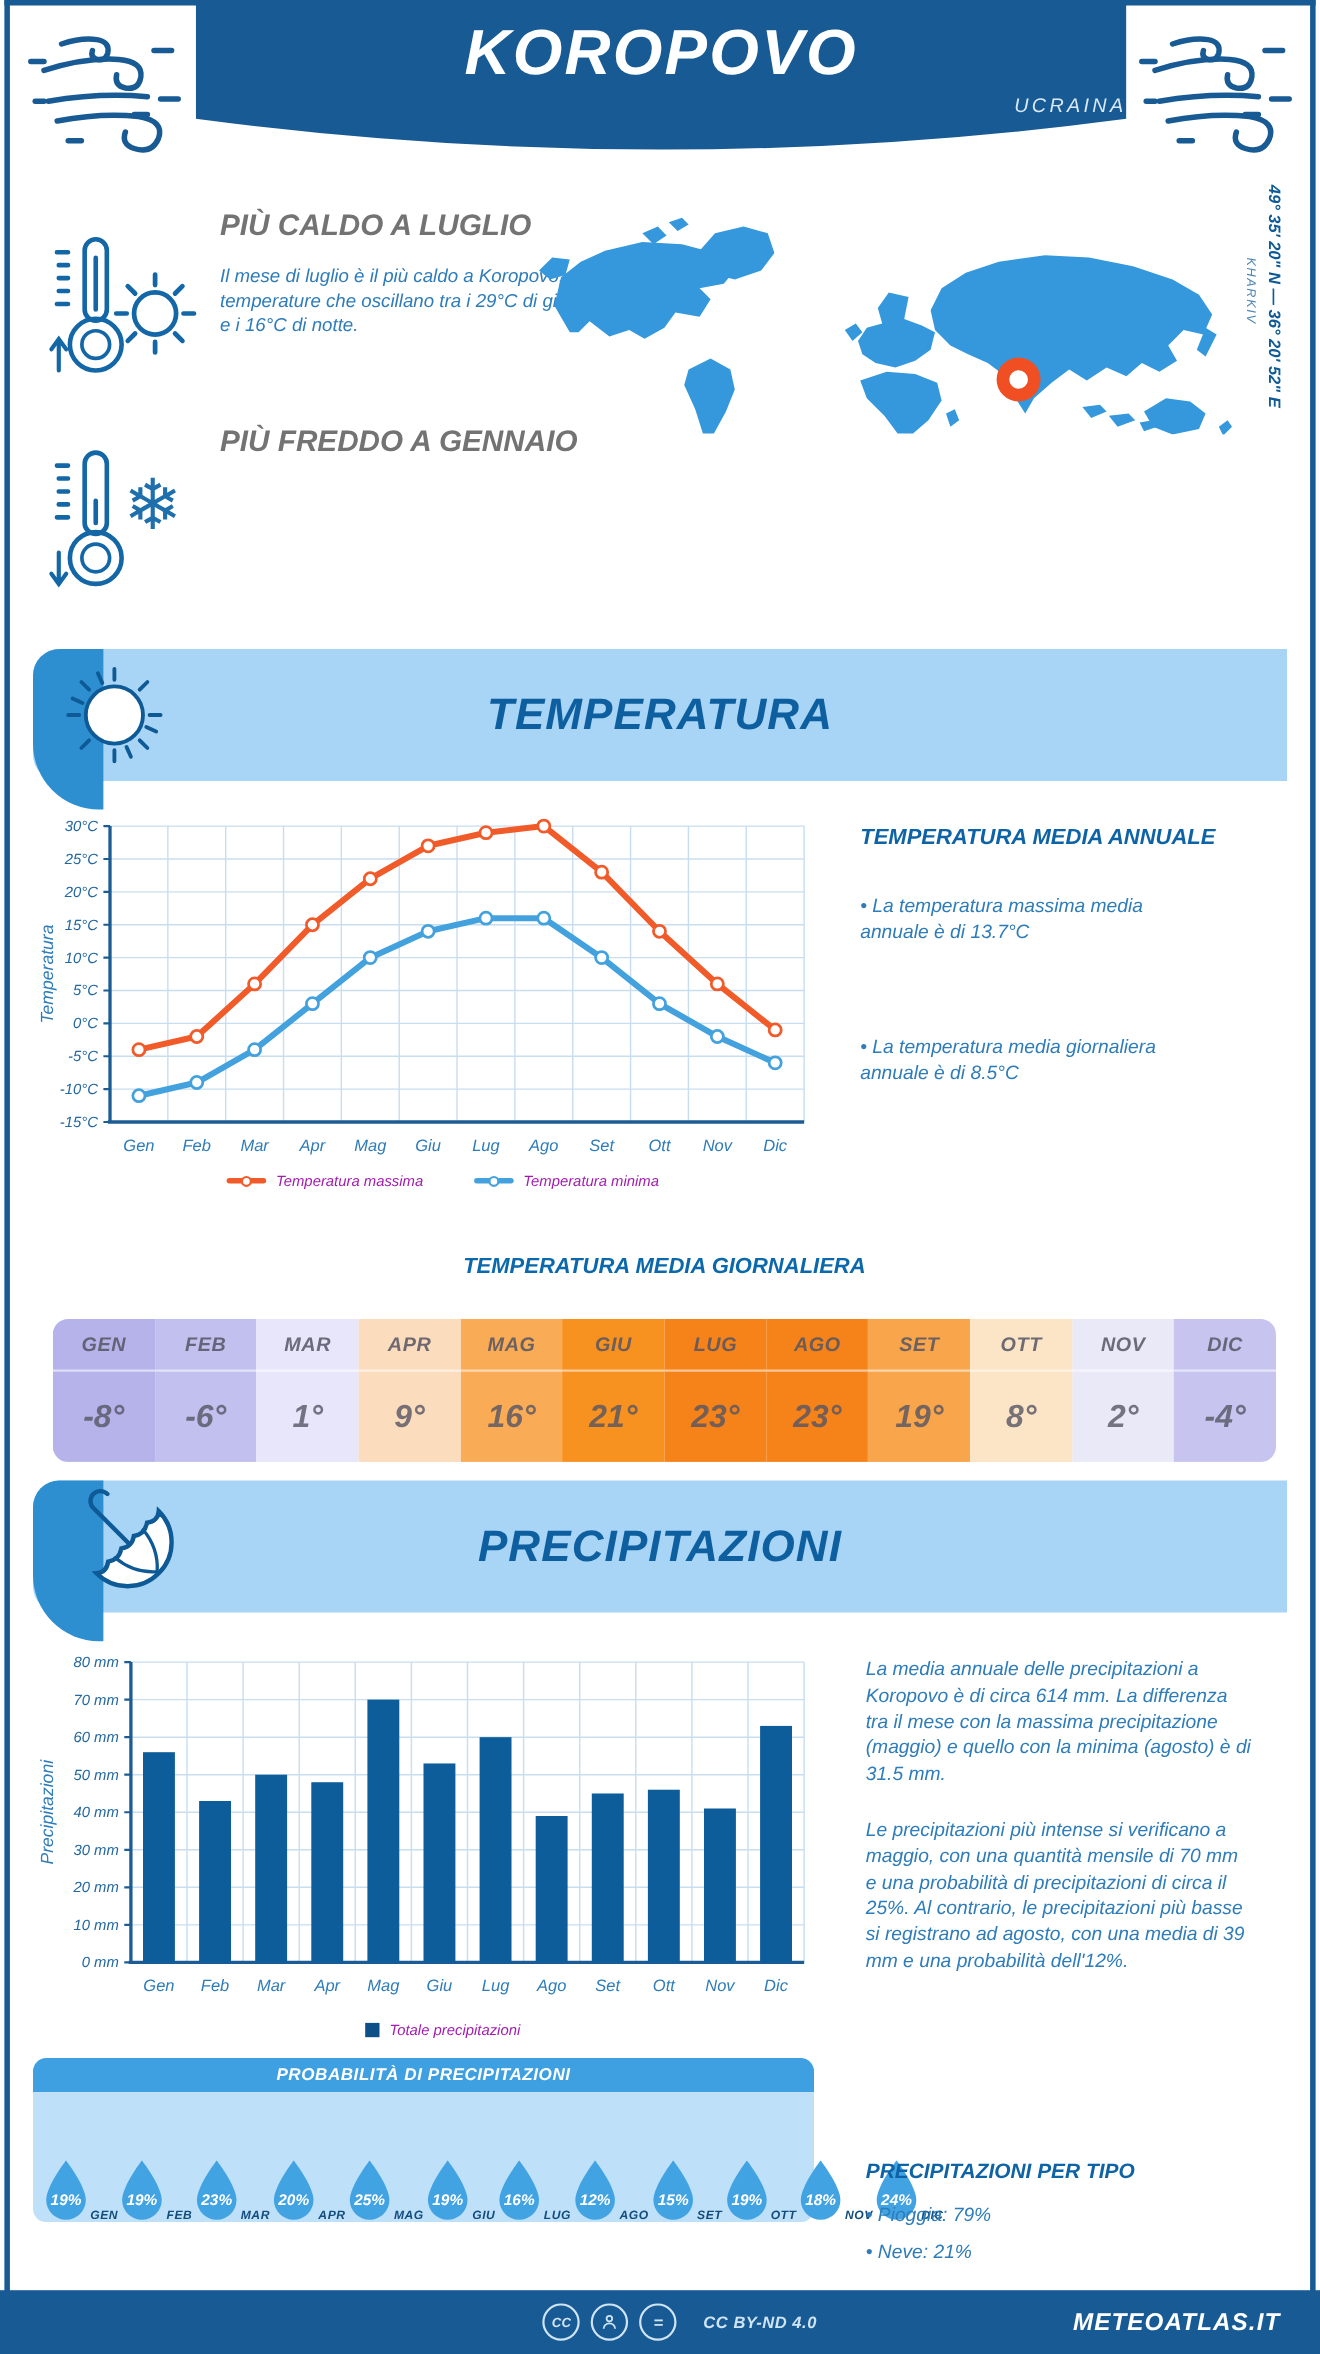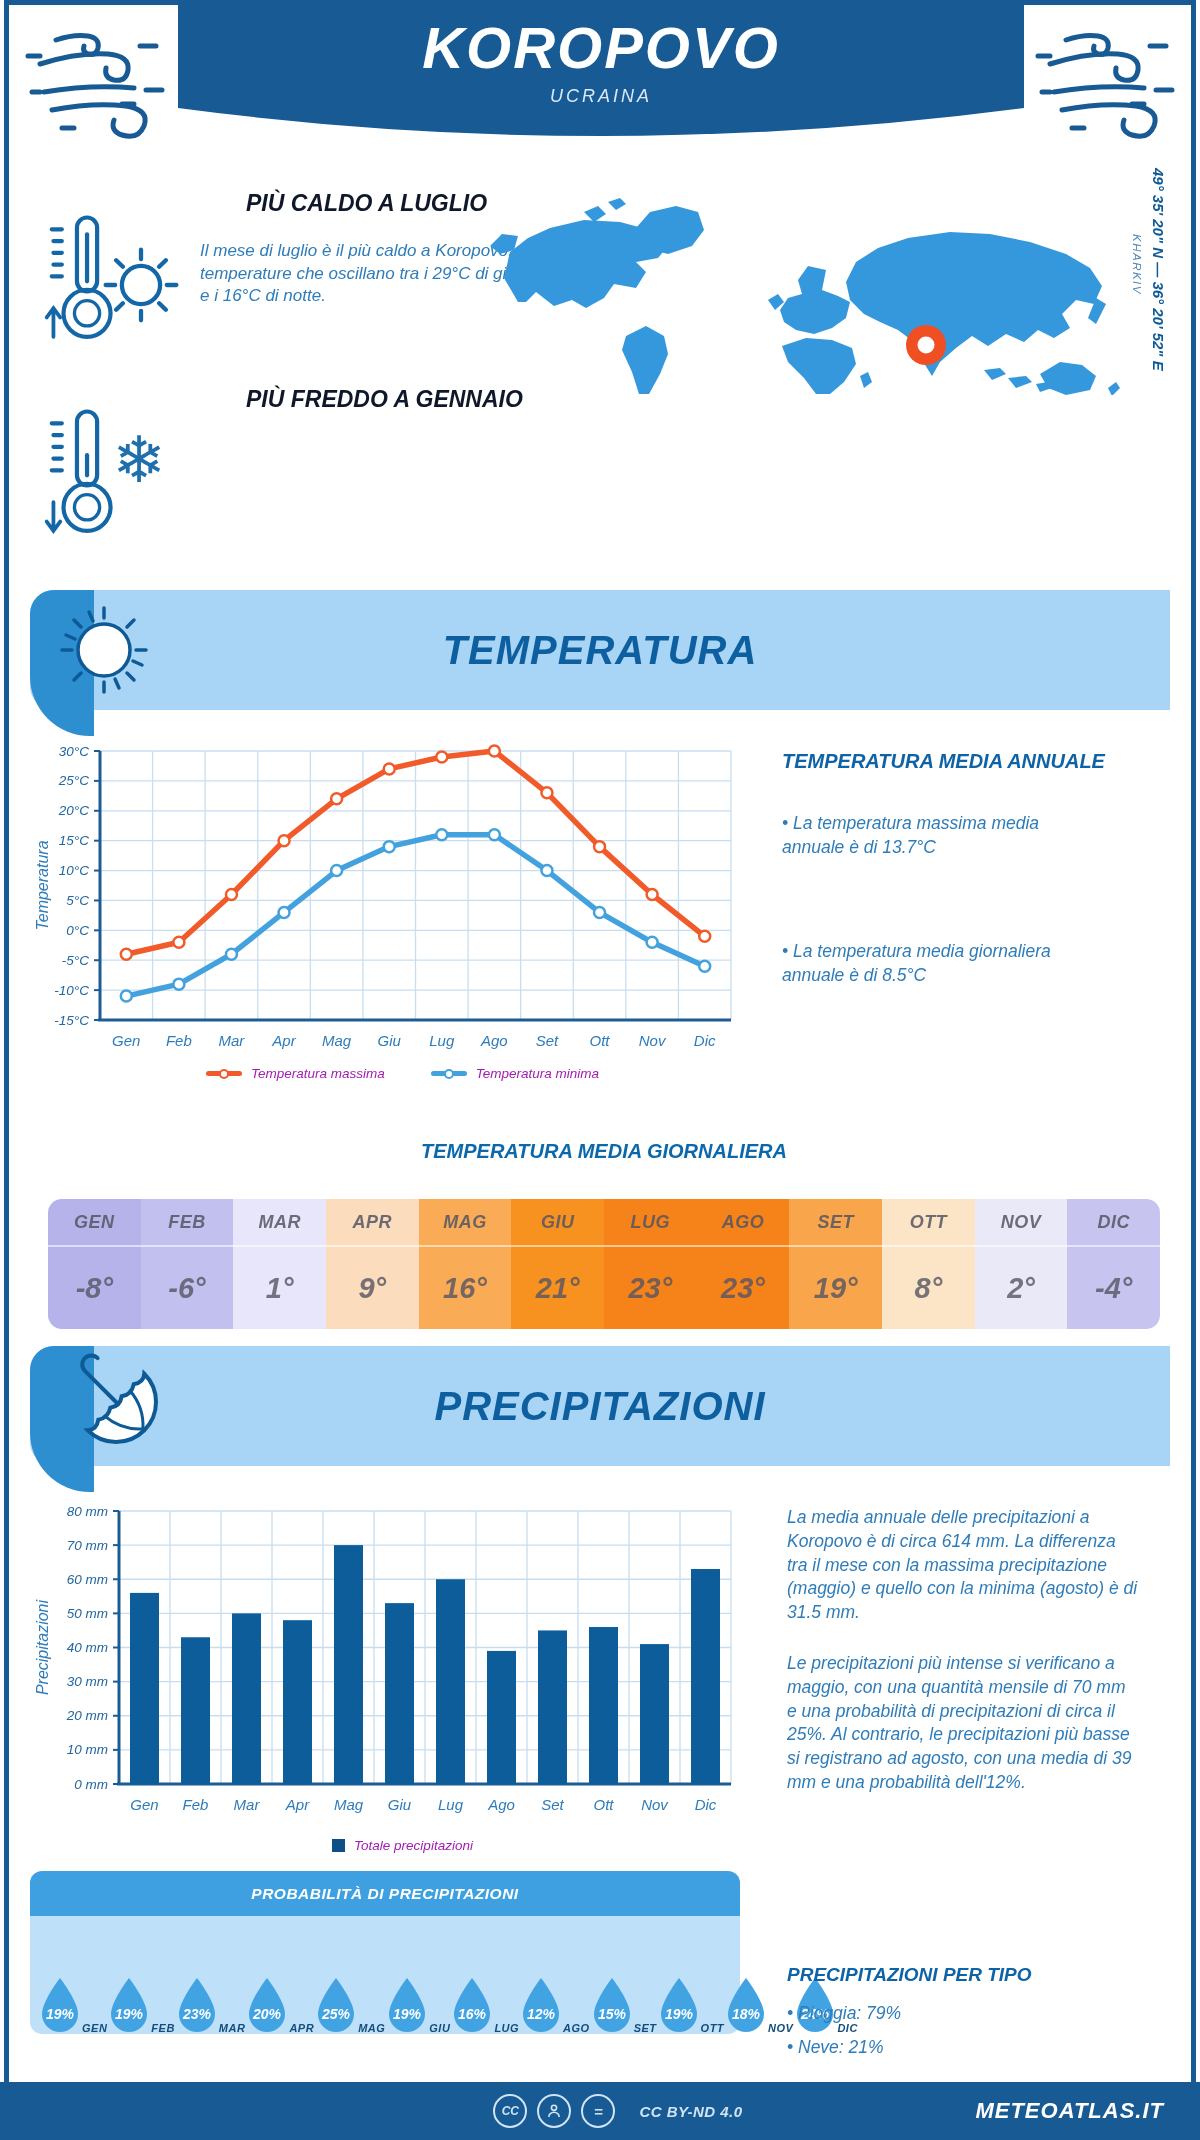--- a/index.html
+++ b/index.html
@@ -4,26 +4,26 @@
 <style>
   html,body{margin:0;padding:0;background:#fff;}
   #page{position:relative;width:1200px;height:2140px;background:#fff;overflow:hidden;
         font-family:"Liberation Sans",sans-serif;font-style:italic;}
   .frame{position:absolute;left:4px;top:0;right:4px;bottom:0;
          border-left:5px solid #185a94;border-right:5px solid #185a94;border-top:5px solid #185a94;}
   
   .banner-svg{position:absolute;left:178px;top:0;}
   .h-title{position:absolute;left:178px;width:846px;top:14px;text-align:center;color:#ffffff;
            font-size:58px;font-weight:700;letter-spacing:2px;}
-  .h-sub{position:absolute;left:178px;width:846px;top:86px;text-align:center;color:#d9e9f8;
+  .h-sub{position:absolute;left:178px;width:846px;top:86px;text-align:right;color:#d9e9f8;
          font-size:18px;font-weight:400;letter-spacing:3px;}
   .wind-left{position:absolute;left:22px;top:12px;}
   .wind-right{position:absolute;left:1032px;top:12px;}
   
-  .sec-title{position:absolute;font-size:23px;font-weight:700;color:#0f172a;margin-left:46px;}
+  .sec-title{position:absolute;font-size:27px;font-weight:700;color:#737373;}
   .sec-body{position:absolute;font-size:17px;line-height:1.33;color:#2e7cb9;}
   .thermo{position:absolute;}
   .sun-small{position:absolute;}
   .snowflake{position:absolute;font-family:"DejaVu Sans",sans-serif;font-size:64px;color:#1f6fad;line-height:1;}
   
   .map-svg{position:absolute;left:488px;top:150px;}
   .coords-vert{position:absolute;left:1167px;top:168px;transform:rotate(90deg);transform-origin:0 0;
                font-size:15px;font-weight:700;color:#0d5a96;white-space:nowrap;}
   .city-vert{position:absolute;left:1143px;top:234px;transform:rotate(90deg);transform-origin:0 0;
              font-size:11.5px;color:#4e86b4;letter-spacing:1.5px;white-space:nowrap;}
@@ -55,21 +55,21 @@
              font-size:20px;font-weight:700;color:#0a68ab;}
   .tbl{position:absolute;left:48px;top:1199px;width:1112px;height:130px;border-radius:14px;
        overflow:hidden;display:flex;}
   .tbl .col{flex:1;display:flex;flex-direction:column;}
   .tbl .th{height:46px;display:flex;align-items:center;justify-content:center;font-size:18px;
            font-weight:700;color:rgba(85,85,100,.85);border-bottom:2px solid rgba(255,255,255,.55);letter-spacing:.5px;}
   .tbl .td{flex:1;display:flex;align-items:center;justify-content:center;font-size:29px;
            font-weight:700;color:rgba(85,85,100,.8);}
   
   .prob{position:absolute;left:30px;top:1871px;width:710px;}
-  .prob .ph{height:45px;background:#3fa0e1;border-radius:12px 12px 0 0;display:flex;align-items:center;
+  .prob .ph{height:31px;background:#3fa0e1;border-radius:12px 12px 0 0;display:flex;align-items:center;
             justify-content:center;color:#fff;font-weight:700;font-size:15.5px;letter-spacing:.5px;}
   .prob .pb{height:111px;background:#bfe0f9;border-radius:0 0 12px 12px;display:flex;padding:7px 8px 0;}
   .prob .cell{flex:1;display:flex;flex-direction:row;align-items:flex-end;}
   .prob .mon{font-size:11px;font-weight:700;color:#124d7e;margin-top:1px;letter-spacing:.5px;}
   
   .footer{position:absolute;left:0;right:0;top:2082px;height:58px;background:#185a94;
           display:flex;align-items:center;justify-content:center;}
   .cc-group{display:flex;align-items:center;gap:10px;margin-left:36px;}
   .cc-circle{width:30px;height:30px;border:2.5px solid #cfe4f4;border-radius:50%;display:flex;
              align-items:center;justify-content:center;color:#cfe4f4;font-weight:700;}

